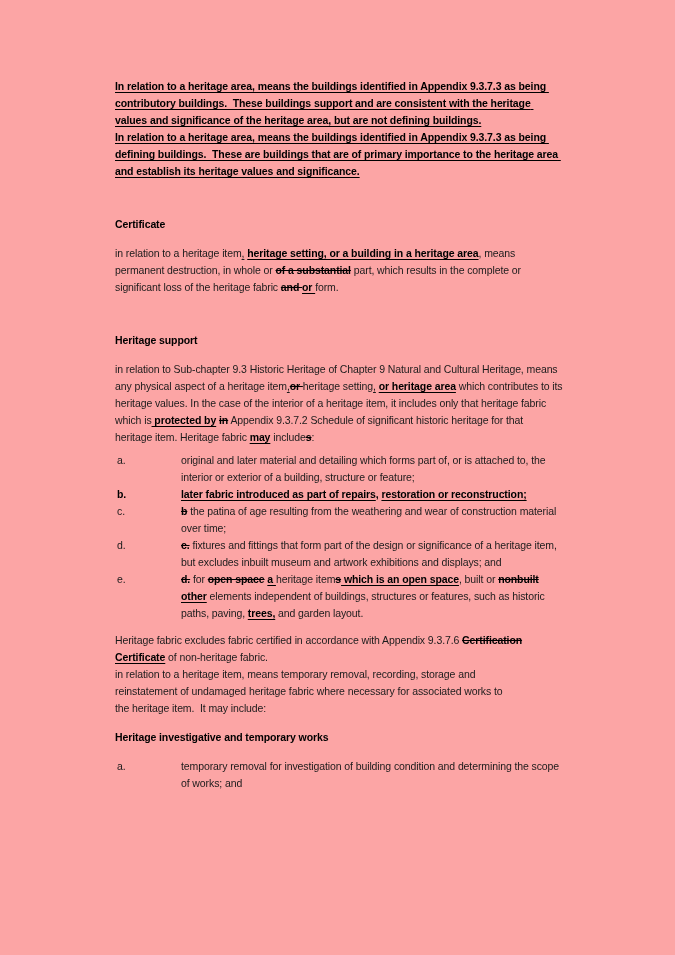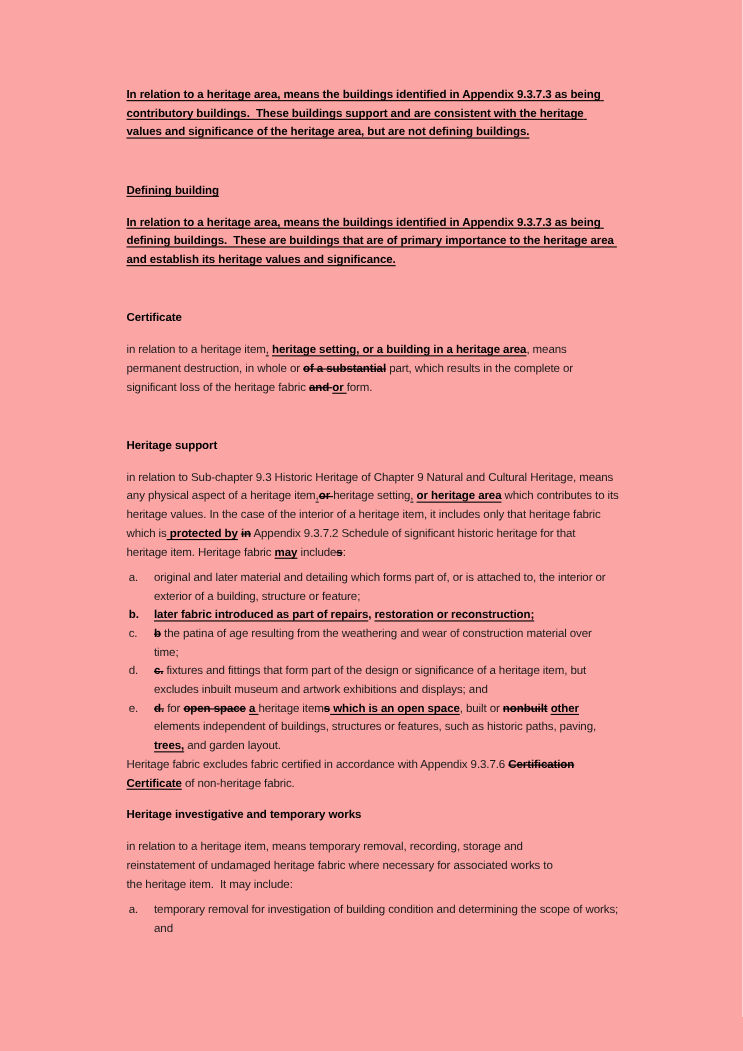--- a/index.html
+++ b/index.html
@@ -16,40 +16,39 @@
     width: 675px; height: 955px;
     padding: 78px 112px 0 115px;
     overflow: hidden;
     background: #fca5a5;
   }
   .block { white-space: pre-wrap; }
   .block-heading   { margin: 36px 0 12px 0; }
   .block-paragraph { margin: 0; }
   .block-list      { margin: 6px 0 0 0; }
   .block-heading.tight   { margin-top: 12px; }
-  .block-paragraph.tight { margin-top: 0; }
+  .block-paragraph.tight { margin-top: 10px; }
   .li { display: flex; padding-left: 2px; }
   .li .marker { flex: 0 0 23px; white-space: pre; }
-  .li .li-text { flex: 1; white-space: pre-wrap; }
+  .li .li-text { flex: 1; white-space: pre-wrap; margin-left: 41px; }
   .run { text-underline-offset: 2px; }
   .b { font-weight: bold; color: #000000; }
   .u { text-decoration: underline; text-decoration-thickness: 1px; }
   .s { text-decoration: line-through; text-decoration-thickness: 1px; }
 </style>
 </head>
 <body>
 
 <div class="page">
     <div class="block block-paragraph"><span class="run b u">In relation to a heritage area, means the buildings identified in Appendix 9.3.7.3 as being contributory buildings.  These buildings support and are consistent with the heritage values and significance of the heritage area, but are not defining buildings.</span></div>
-    <div class="block block-heading"><span class="run b u">Defining building</span></div>
     <div class="block block-paragraph"><span class="run b u">In relation to a heritage area, means the buildings identified in Appendix 9.3.7.3 as being defining buildings.  These are buildings that are of primary importance to the heritage area and establish its heritage values and significance.</span></div>
     <div class="block block-heading"><span class="run b">Certificate</span></div>
     <div class="block block-paragraph"><span class="run">in relation to a heritage item</span><span class="run u">,</span><span class="run"> </span><span class="run b u">heritage setting, or a building in a heritage area</span><span class="run">, means permanent destruction, in whole or </span><span class="run b s">of a substantial</span><span class="run"> part, which results in the complete or significant loss of the heritage fabric </span><span class="run b s">and </span><span class="run b u">or </span><span class="run">form.</span></div>
     <div class="block block-heading"><span class="run b">Heritage support</span></div>
     <div class="block block-paragraph"><span class="run">in relation to Sub-chapter 9.3 Historic Heritage of Chapter 9 Natural and Cultural Heritage, means any physical aspect of a heritage item</span><span class="run u">,</span><span class="run b s">or </span><span class="run">heritage setting</span><span class="run u">,</span><span class="run"> </span><span class="run b u">or heritage area</span><span class="run"> which contributes to its heritage values. In the case of the interior of a heritage item, it includes only that heritage fabric which is</span><span class="run b u"> protected by</span><span class="run"> </span><span class="run b s">in</span><span class="run"> Appendix 9.3.7.2 Schedule of significant historic heritage for that heritage item. Heritage fabric </span><span class="run b u">may</span><span class="run"> include</span><span class="run b s">s</span><span class="run">:</span></div>
     <div class="block block-list"><div class="li"><span class="marker">a.</span><span class="li-text"><span class="run">original and later material and detailing which forms part of, or is attached to, the interior or exterior of a building, structure or feature;</span></span></div><div class="li"><span class="marker b">b.</span><span class="li-text"><span class="run b u">later fabric introduced as part of repairs</span><span class="run b">, </span><span class="run b u">restoration or reconstruction;</span></span></div><div class="li"><span class="marker">c.</span><span class="li-text"><span class="run b s">b</span><span class="run"> the patina of age resulting from the weathering and wear of construction material over time;</span></span></div><div class="li"><span class="marker">d.</span><span class="li-text"><span class="run b s">c.</span><span class="run"> fixtures and fittings that form part of the design or significance of a heritage item, but excludes inbuilt museum and artwork exhibitions and displays; and</span></span></div><div class="li"><span class="marker">e.</span><span class="li-text"><span class="run b s">d.</span><span class="run"> for </span><span class="run b s">open space</span><span class="run"> </span><span class="run b u">a </span><span class="run">heritage item</span><span class="run b s">s</span><span class="run b u"> which is an open space</span><span class="run">, built or </span><span class="run b s">nonbuilt</span><span class="run"> </span><span class="run b u">other</span><span class="run"> elements independent of buildings, structures or features, such as historic paths, paving, </span><span class="run b u">trees,</span><span class="run"> and garden layout.</span></span></div></div>
     <div class="block block-paragraph tight"><span class="run">Heritage fabric excludes fabric certified in accordance with Appendix 9.3.7.6 </span><span class="run b s">Certification</span><span class="run"> </span><span class="run b u">Certificate</span><span class="run"> of non-heritage fabric.</span></div>
-    <div class="block block-heading tight"><span class="run b">Heritage investigative and temporary works</span></div>
     <div class="block block-paragraph"><span class="run">in relation to a heritage item, means temporary removal, recording, storage and
 reinstatement of undamaged heritage fabric where necessary for associated works to
 the heritage item.  It may include:</span></div>
+    <div class="block block-heading tight"><span class="run b">Heritage investigative and temporary works</span></div>
     <div class="block block-list"><div class="li"><span class="marker">a.</span><span class="li-text"><span class="run">temporary removal for investigation of building condition and determining the scope of works; and</span></span></div></div>
   </div>
 
 </body></html>

